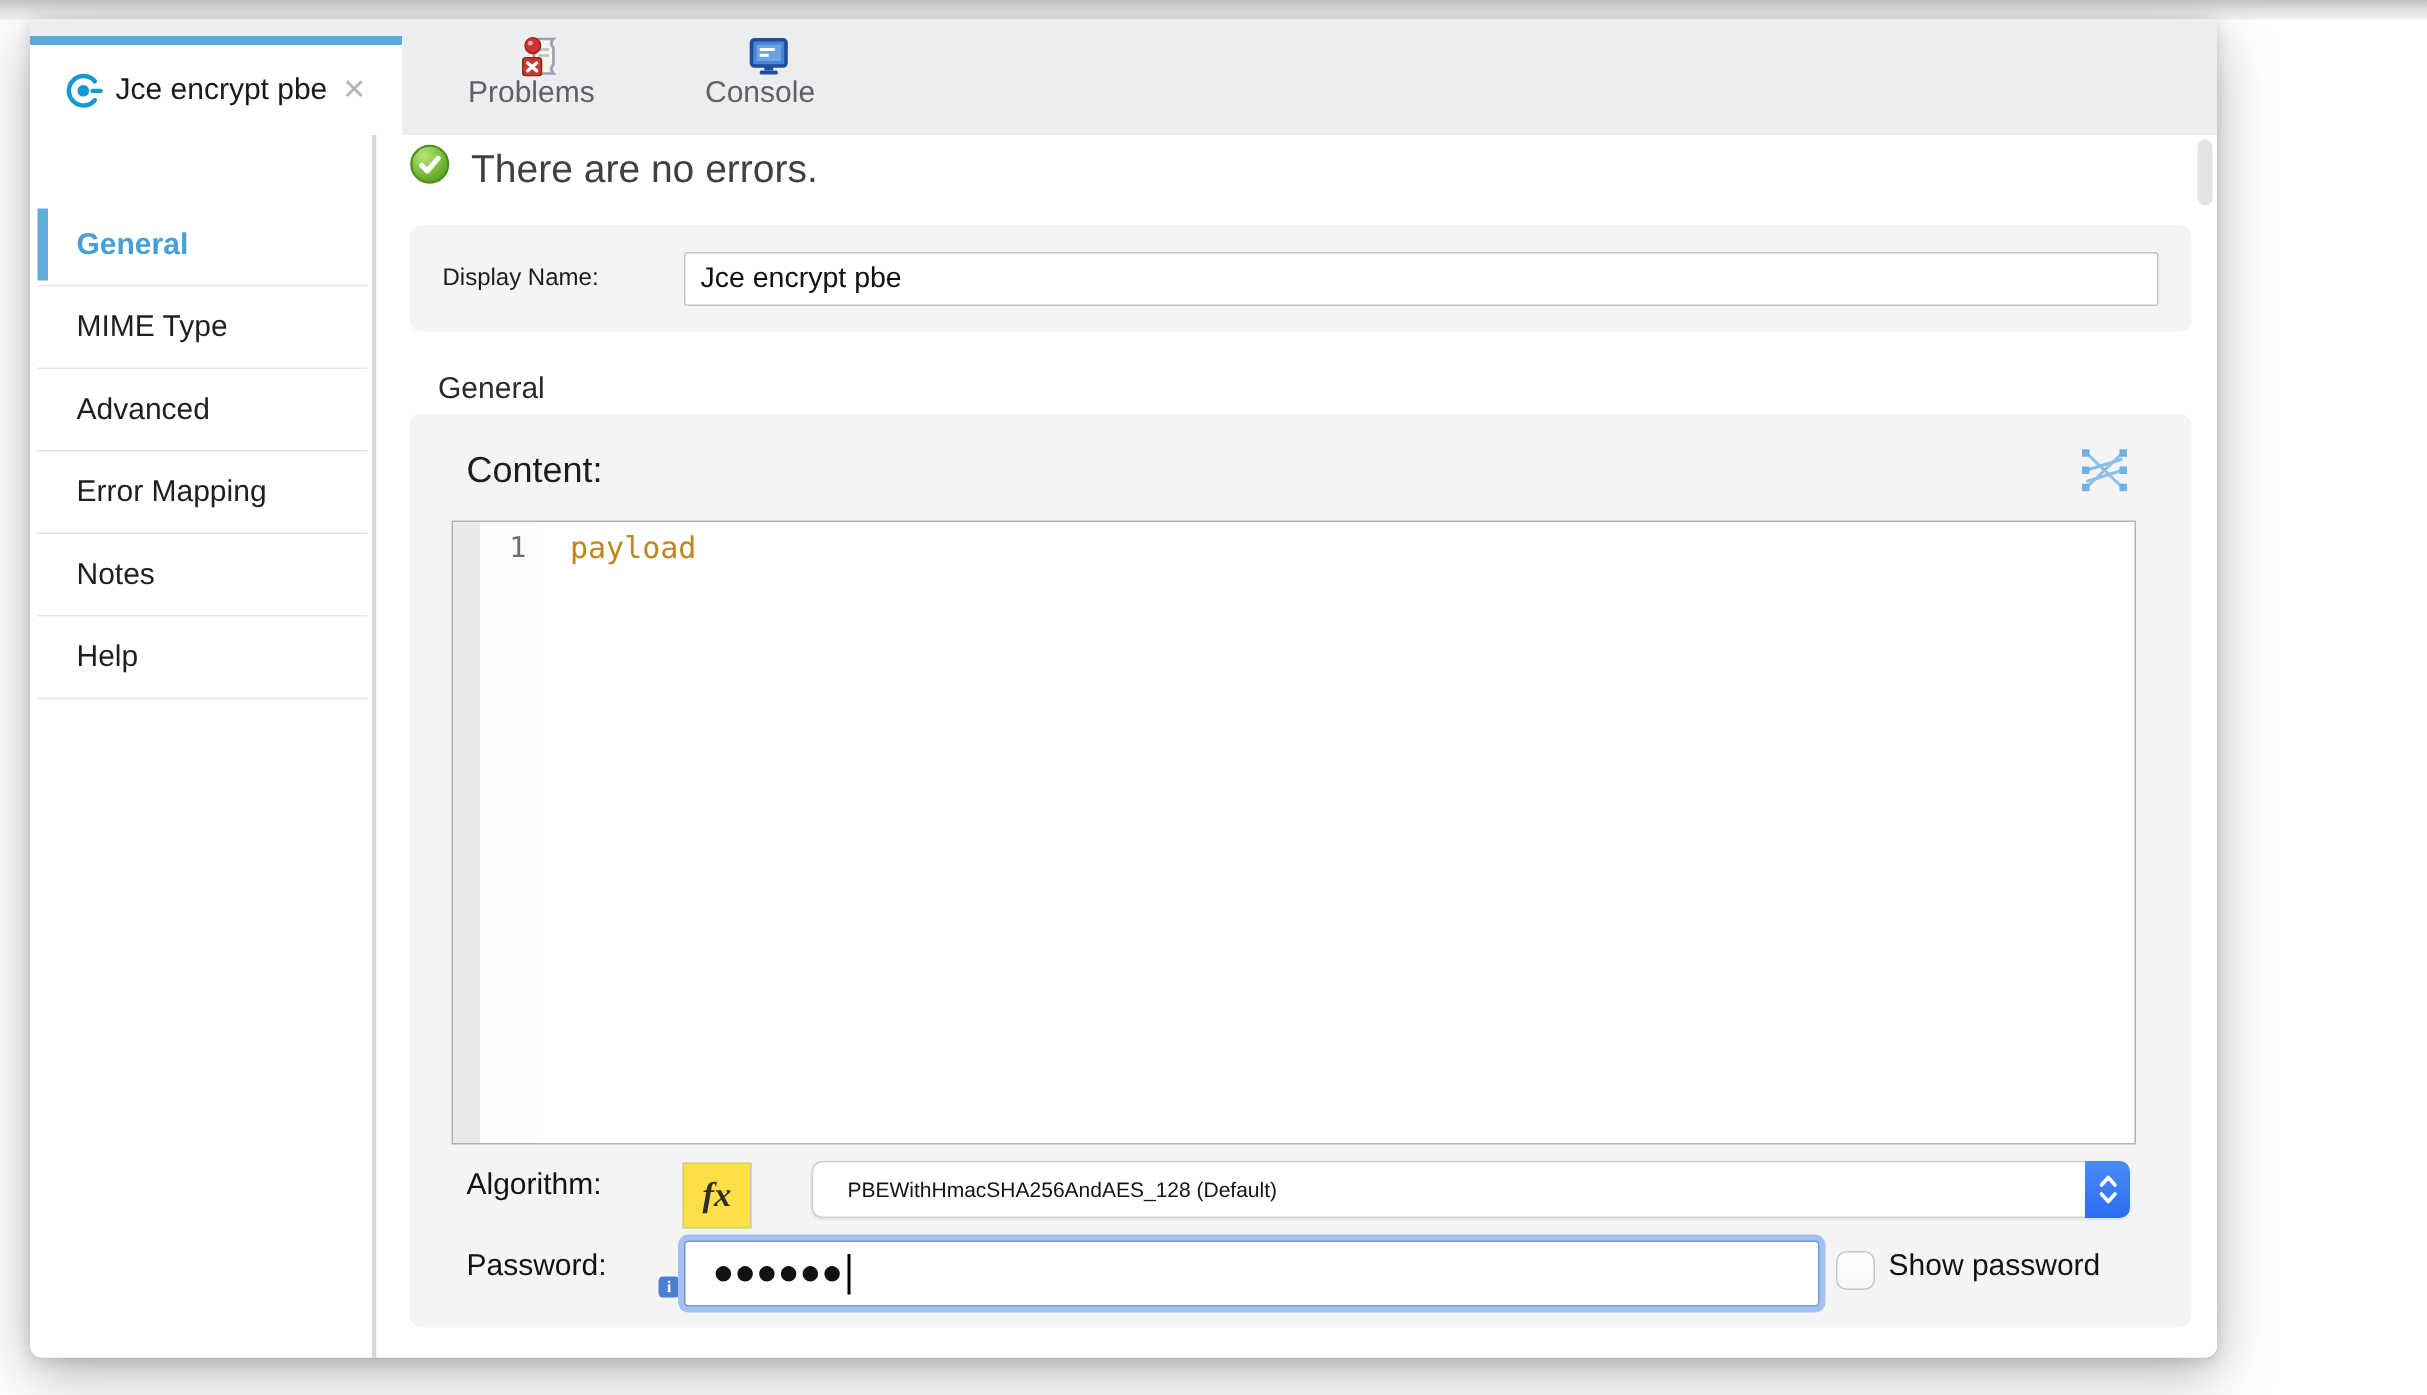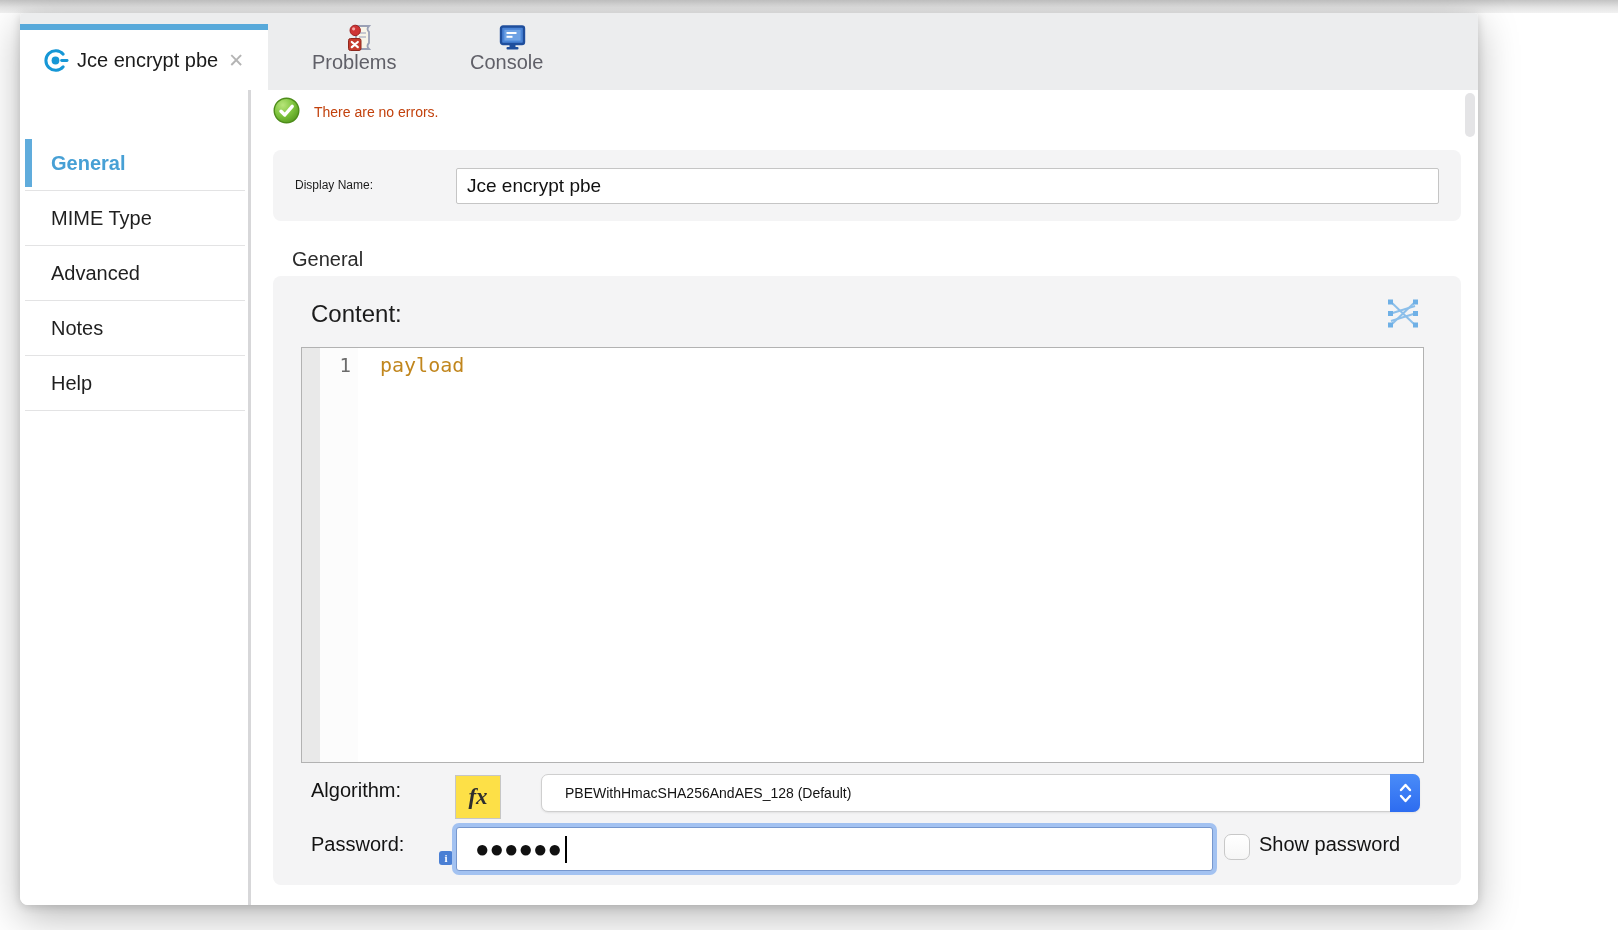--- a/index.html
+++ b/index.html
@@ -41,25 +41,25 @@
   .side-item.selected::before { content:""; position:absolute; left:0; top:3px; bottom:3px;
                width:7px; background:#60acdc; }
 
   
   .content { position:absolute; left:231px; top:77px; right:0; bottom:0; background:#fff;
              border-radius:0 0 8px 0; }
   .scroll-thumb { position:absolute; right:3px; top:3px; width:10px; height:44px;
                   background:#e4e4e6; border-radius:5px; }
 
   .status-row { position:absolute; left:22px; top:8px; height:28px; display:flex; align-items:center; }
-  .status-row .msg { font-size:14px; color:#c2410c; margin-left:14px; }
+  .status-row .msg { font-size:26px; color:#404040; margin-left:14px; }
 
   .panel { position:absolute; left:22px; width:1188px; background:#f4f4f5; border-radius:8px; }
   .panel-displayname { top:60px; height:71px; }
-  .dn-label { position:absolute; left:22px; top:0; height:71px; line-height:71px; font-size:12px; color:#1c1c1c; }
+  .dn-label { position:absolute; left:22px; top:0; height:71px; line-height:71px; font-size:16px; color:#1c1c1c; }
   .dn-input { position:absolute; left:183px; top:18px; width:983px; height:36px;
               background:#fff; border:1px solid #c5c5c5; border-radius:2px;
               font-size:19px; color:#111; padding-left:10px; line-height:34px; white-space:nowrap; }
 
   .section-label { position:absolute; left:41px; top:158px; font-size:20px; color:#2b2b2b; }
 
   .panel-general { top:186px; height:609px; }
   .content-label { position:absolute; left:38px; top:24px; font-size:24px; color:#1c1c1c; }
   .transform-icon { position:absolute; left:1114px; top:22px; width:32px; height:31px; cursor:pointer; }
 
@@ -155,20 +155,21 @@
         </span>
         <span class="tab-label">Console</span>
       </div>
     </div>
 
     <div class="sidebar">
       <div class="side-list">
         <div class="side-item selected">General</div>
         <div class="side-item">MIME Type</div>
         <div class="side-item">Advanced</div>
+        <div class="side-item">Error Mapping</div>
         <div class="side-item">Notes</div>
         <div class="side-item">Help</div>
       </div>
     </div>
     <div class="sidebar-divider"></div>
 
     <div class="content">
       <div class="scroll-thumb"></div>
 
       <div class="status-row">

